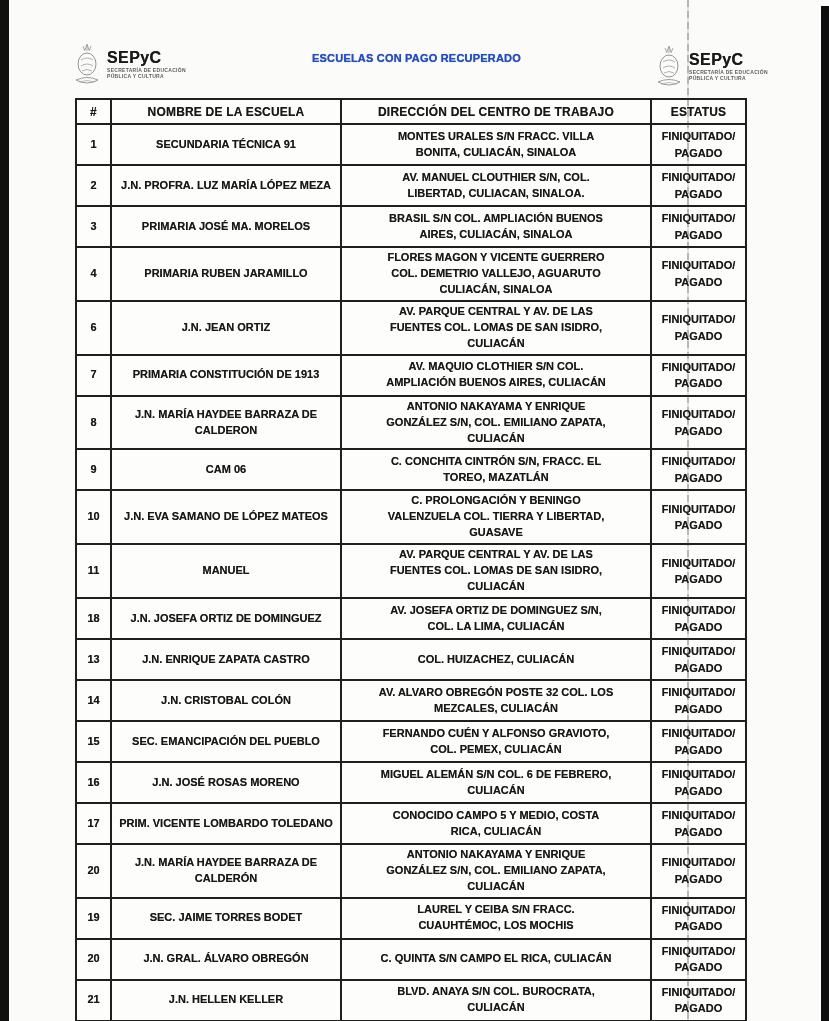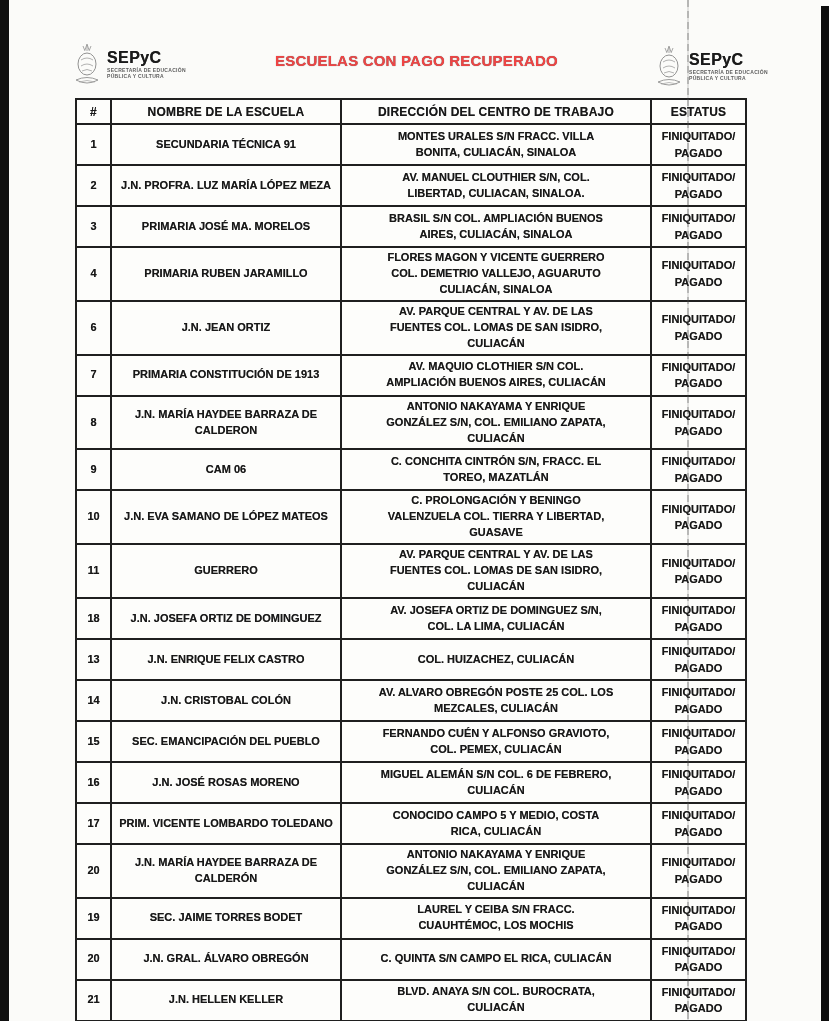--- a/index.html
+++ b/index.html
@@ -27,22 +27,22 @@
   .scan-line-vertical {
     position: absolute; left: 687px; top: 0; width: 2px; height: 1021px;
     background: repeating-linear-gradient(to bottom, rgba(70,70,70,.38) 0 7px, rgba(70,70,70,.14) 7px 11px);
     z-index: 4;
   }
   
   .doc-header { position: absolute; top: 0; left: 4px; width: 825px; height: 98px; }
   .doc-title {
     position: absolute; left: 0; right: 0; top: 52px;
     text-align: center;
-    font-size: 15px; font-weight: bold; letter-spacing: .2px;
-    color: #ef4444;
+    font-size: 11px; font-weight: bold; letter-spacing: .2px;
+    color: #1d4ed8;
     text-shadow: 0 0 .7px rgba(20,20,20,.75);
   }
   .logo { position: absolute; display: flex; align-items: center; gap: 5px; }
   .logo-left  { left: 68px; top: 42px; }
   .logo-right { left: 650px; top: 44px; }
   .logo-emblem { width: 30px; height: 46px; opacity: .75; }
   .logo-textblock { display: flex; flex-direction: column; }
   .logo-acronym {
     font-size: 16px; font-weight: bold; letter-spacing: .4px; color: #1a1a1a;
     text-shadow: 0 0 .6px rgba(20,20,20,.8);
@@ -207,43 +207,43 @@
         </tr>
         <tr>
           <td>10</td>
           <td>J.N. EVA SAMANO DE LÓPEZ MATEOS</td>
           <td>C. PROLONGACIÓN Y BENINGO VALENZUELA COL. TIERRA Y LIBERTAD, GUASAVE</td>
           <td>FINIQUITADO/
 PAGADO</td>
         </tr>
         <tr>
           <td>11</td>
-          <td>GUERRERO</td>
+          <td>MANUEL</td>
           <td>AV. PARQUE CENTRAL Y AV. DE LAS FUENTES COL. LOMAS DE SAN ISIDRO, CULIACÁN</td>
           <td>FINIQUITADO/
 PAGADO</td>
         </tr>
         <tr>
           <td>18</td>
           <td>J.N. JOSEFA ORTIZ DE DOMINGUEZ</td>
           <td>AV. JOSEFA ORTIZ DE DOMINGUEZ S/N, COL. LA LIMA, CULIACÁN</td>
           <td>FINIQUITADO/
 PAGADO</td>
         </tr>
         <tr>
           <td>13</td>
-          <td>J.N. ENRIQUE FELIX CASTRO</td>
+          <td>J.N. ENRIQUE ZAPATA CASTRO</td>
           <td>COL. HUIZACHEZ, CULIACÁN</td>
           <td>FINIQUITADO/
 PAGADO</td>
         </tr>
         <tr>
           <td>14</td>
           <td>J.N. CRISTOBAL COLÓN</td>
-          <td>AV. ALVARO OBREGÓN POSTE 25 COL. LOS MEZCALES, CULIACÁN</td>
+          <td>AV. ALVARO OBREGÓN POSTE 32 COL. LOS MEZCALES, CULIACÁN</td>
           <td>FINIQUITADO/
 PAGADO</td>
         </tr>
         <tr>
           <td>15</td>
           <td>SEC. EMANCIPACIÓN DEL PUEBLO</td>
           <td>FERNANDO CUÉN Y ALFONSO GRAVIOTO, COL. PEMEX, CULIACÁN</td>
           <td>FINIQUITADO/
 PAGADO</td>
         </tr>

